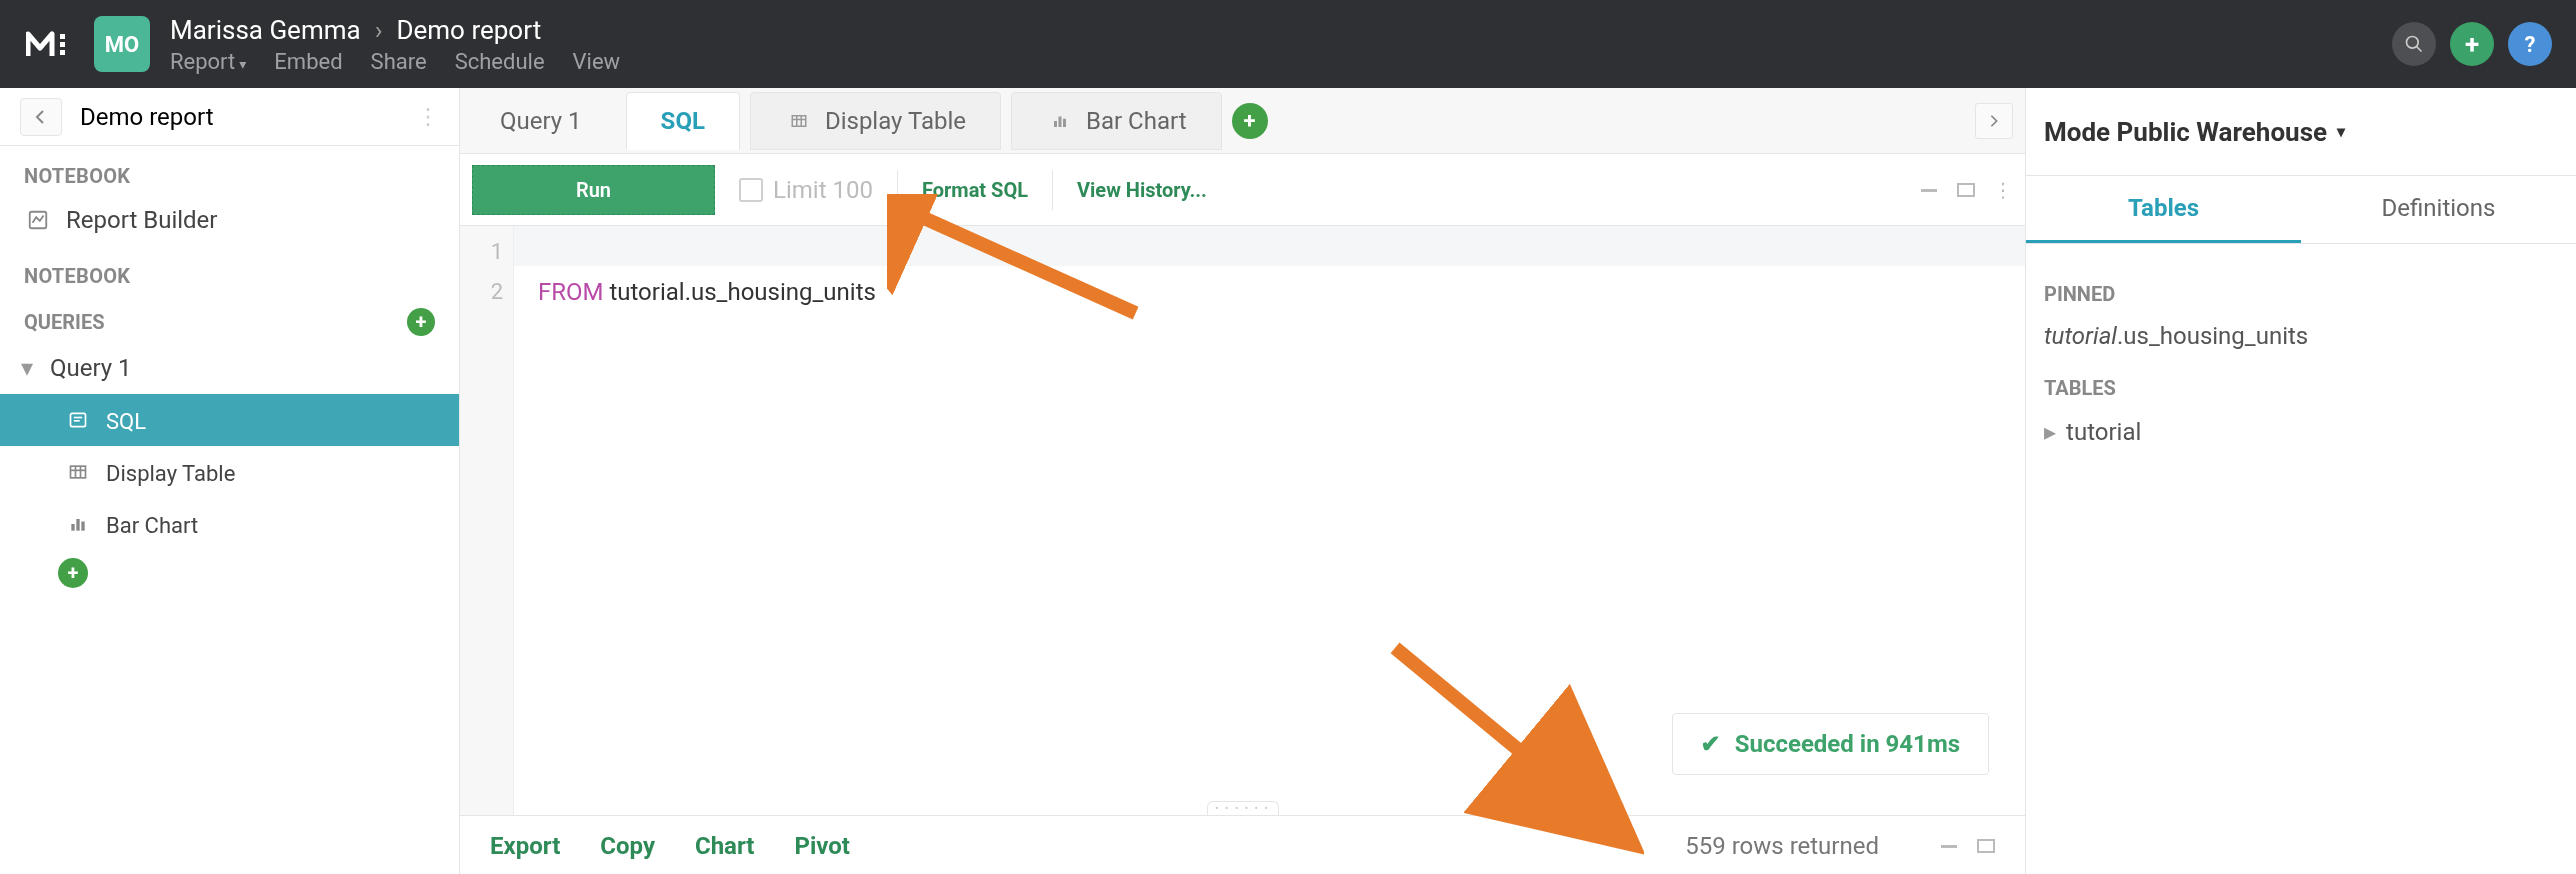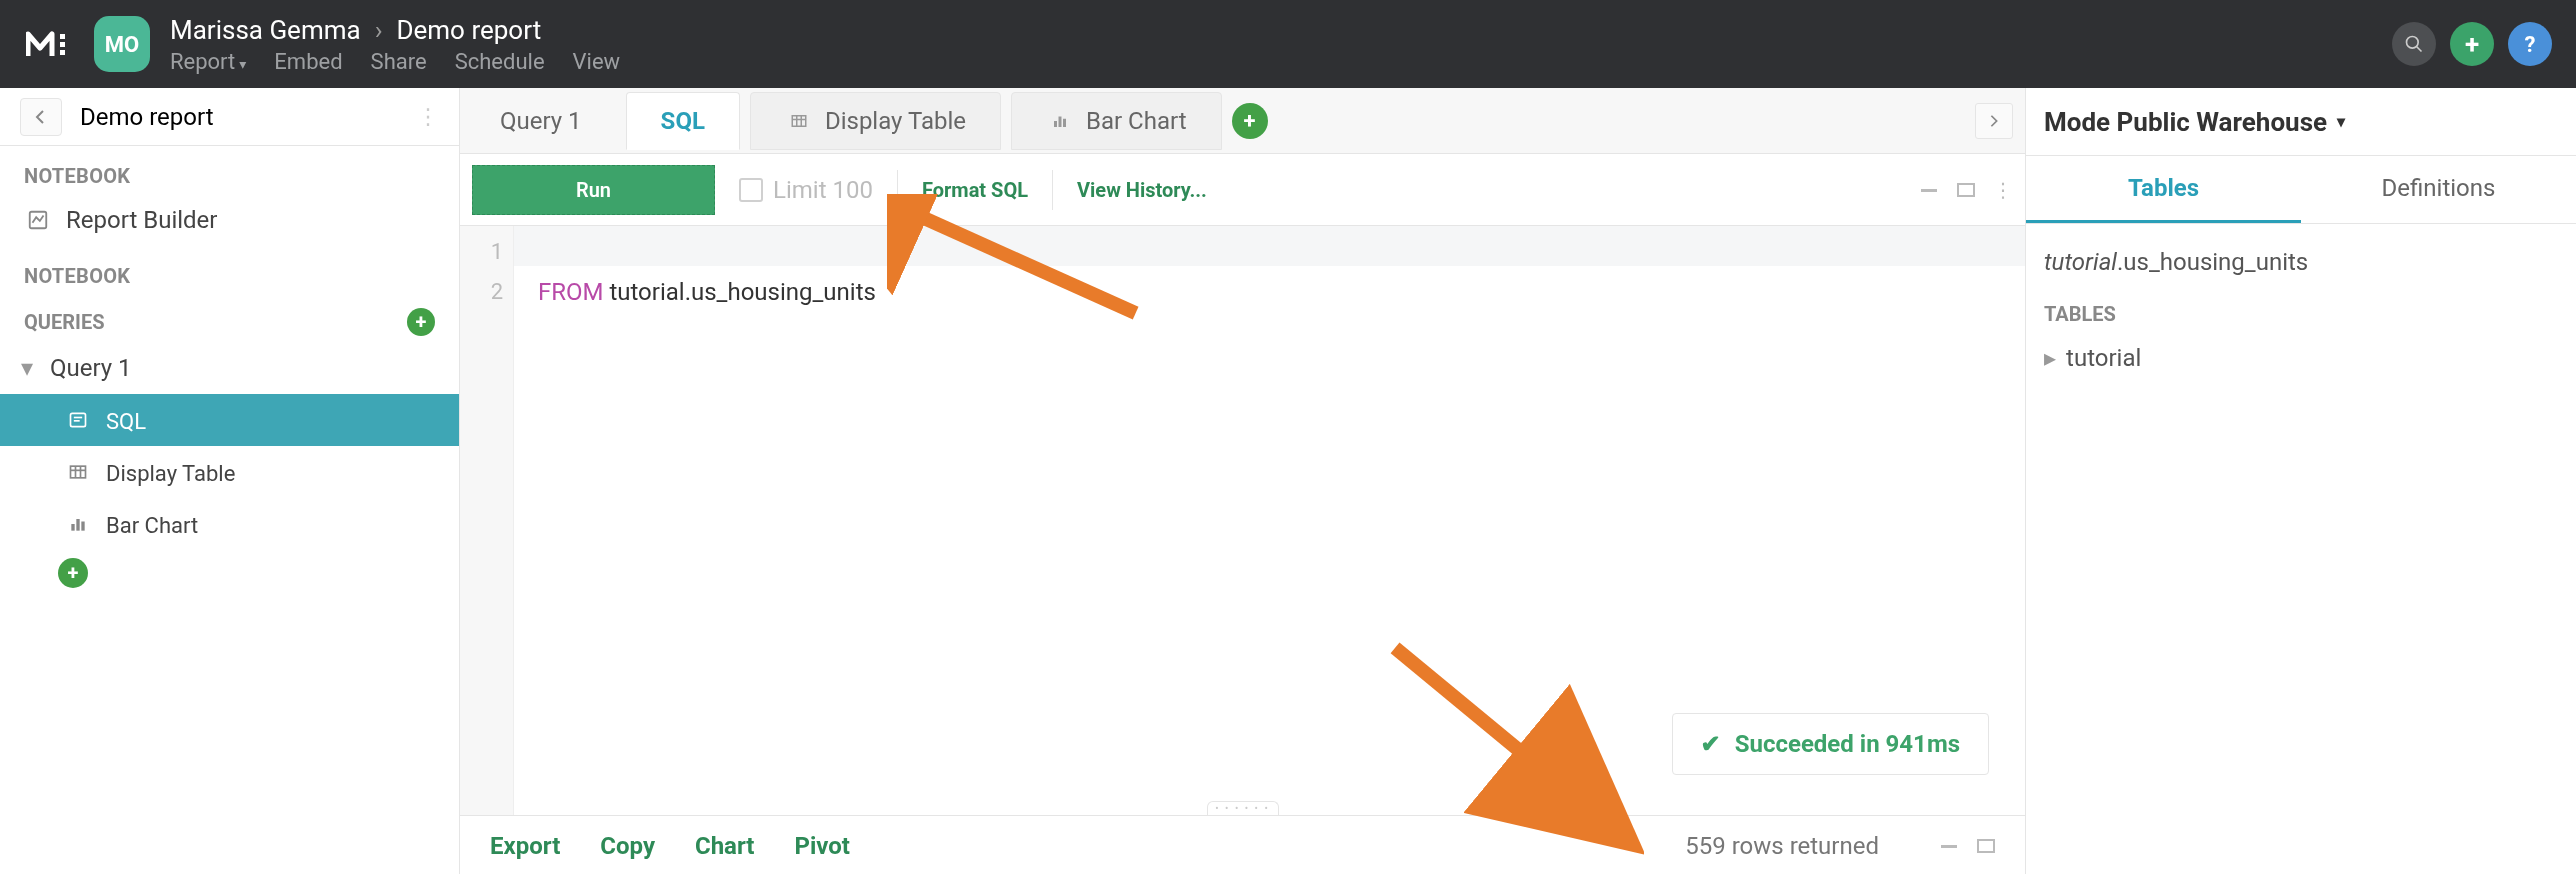--- a/index.html
+++ b/index.html
@@ -1,21 +1,21 @@
 <!DOCTYPE html>
 <html><head>
 <meta charset="utf-8">
 <style>
 * { margin: 0; padding: 0; box-sizing: border-box; font-family: -apple-system, BlinkMacSystemFont, "Segoe UI", Roboto, sans-serif; }
 body { width: 2576px; height: 875px; background: #fff; transform-origin: top left; overflow: hidden; position: relative; }
 
 
 .topbar { height: 88px; background: #2f3033; color: #fff; display: flex; align-items: center; padding: 0 24px; position: relative; }
 .logo { width: 52px; height: 52px; display: flex; align-items: center; justify-content: center; margin-right: 18px; }
-.user-badge { width: 56px; height: 56px; background: #4bb796; color: #fff; display: flex; align-items: center; justify-content: center; font-weight: 700; border-radius: 15px; font-size: 22px; margin-right: 20px; }
+.user-badge { width: 56px; height: 56px; background: #4bb796; color: #fff; display: flex; align-items: center; justify-content: center; font-weight: 700; border-radius: 8px; font-size: 22px; margin-right: 20px; }
 .breadcrumb-head { display: flex; flex-direction: column; gap: 2px; }
 .breadcrumb-line { display: flex; align-items: center; gap: 14px; font-size: 26px; }
 .breadcrumb-chevron { color: #999; }
 .menu-line { display: flex; gap: 28px; font-size: 22px; color: #9ea0a3; margin-top: 2px; }
 .menu-line span { cursor: pointer; }
 .topbar-right { margin-left: auto; display: flex; gap: 14px; align-items: center; }
 .circle-btn { width: 44px; height: 44px; border-radius: 50%; display: flex; align-items: center; justify-content: center; cursor: pointer; }
 .circle-gray { background: #4d4f52; color: #ccc; }
 .circle-green { background: #3ba36a; color: #fff; font-size: 26px; font-weight: 700; }
 .circle-blue { background: #4a90d9; color: #fff; font-size: 22px; font-weight: 700; }
@@ -68,21 +68,21 @@
 .status-banner { position: absolute; right: 36px; bottom: 40px; display: flex; align-items: center; gap: 14px; border: 1px solid #e5e5e5; background: #fff; border-radius: 4px; padding: 16px 28px; font-size: 24px; color: #3da36a; font-weight: 700; }
 .drag-handle { position: absolute; left: 50%; transform: translateX(-50%); bottom: 0; width: 72px; height: 14px; border: 1px solid #e5e5e5; border-bottom: none; border-radius: 6px 6px 0 0; background: #fff; cursor: row-resize; color: #ccc; display:flex; align-items:center; justify-content:center; font-size:10px; letter-spacing:2px; }
 
 .bottom-bar { height: 60px; border-top: 1px solid #e5e5e5; display: flex; align-items: center; padding: 0 30px; gap: 40px; }
 .bottom-link { color: #2e8a57; font-weight: 700; font-size: 24px; cursor: pointer; }
 .rows-returned { margin-left: auto; font-size: 24px; color: #777; }
 .bottom-right-icons { display: flex; gap: 18px; color: #bbb; margin-left: 20px; }
 
 
 .right-panel { width: 550px; display: flex; flex-direction: column; }
-.right-head { height: 68px; border-bottom: 1px solid #e5e5e5; display: flex; align-items: center; padding: 0 18px; gap: 10px; font-size: 26px; font-weight: 700; color: #333; }
+.right-head { height: 88px; border-bottom: 1px solid #e5e5e5; display: flex; align-items: center; padding: 0 18px; gap: 10px; font-size: 26px; font-weight: 700; color: #333; }
 .right-tabs { display: flex; border-bottom: 1px solid #e5e5e5; }
 .right-tab { flex: 1; text-align: center; padding: 18px 0; font-size: 24px; color: #666; cursor: pointer; }
 .right-tab.active { color: #2a9fb8; font-weight: 700; border-bottom: 3px solid #2a9fb8; }
 .right-body { padding: 18px 18px 0; }
 .search-box { background: #f1f2f3; border-radius: 4px; height: 50px; display: flex; align-items: center; padding: 0 16px; color: #888; font-size: 22px; }
 .right-sec { font-size: 20px; font-weight: 700; color: #888; margin: 20px 0 10px; }
 .pinned-item { font-size: 24px; color: #555; padding: 6px 0; }
 .pinned-item i { font-style: italic; }
 .schema-row { display: flex; align-items: center; gap: 10px; font-size: 24px; color: #555; padding: 8px 0; cursor: pointer; }
 
@@ -296,20 +296,21 @@
   <div class="right-panel">
     <div class="right-head">
       <span>Mode Public Warehouse</span>
       <span style="font-size:16px;">▾</span>
     </div>
     <div class="right-tabs">
       <div class="right-tab active">Tables</div>
       <div class="right-tab">Definitions</div>
     </div>
     <div class="right-body">
+      <div class="right-sec">PINNED</div>
       <div class="pinned-item"><i>tutorial</i><span>.us_housing_units</span></div>
       <div class="right-sec">TABLES</div>
       <div class="schema-row">
         <span style="color:#999;">▸</span>
         <span>tutorial</span>
       </div>
     </div>
   </div>
 
 </div>

